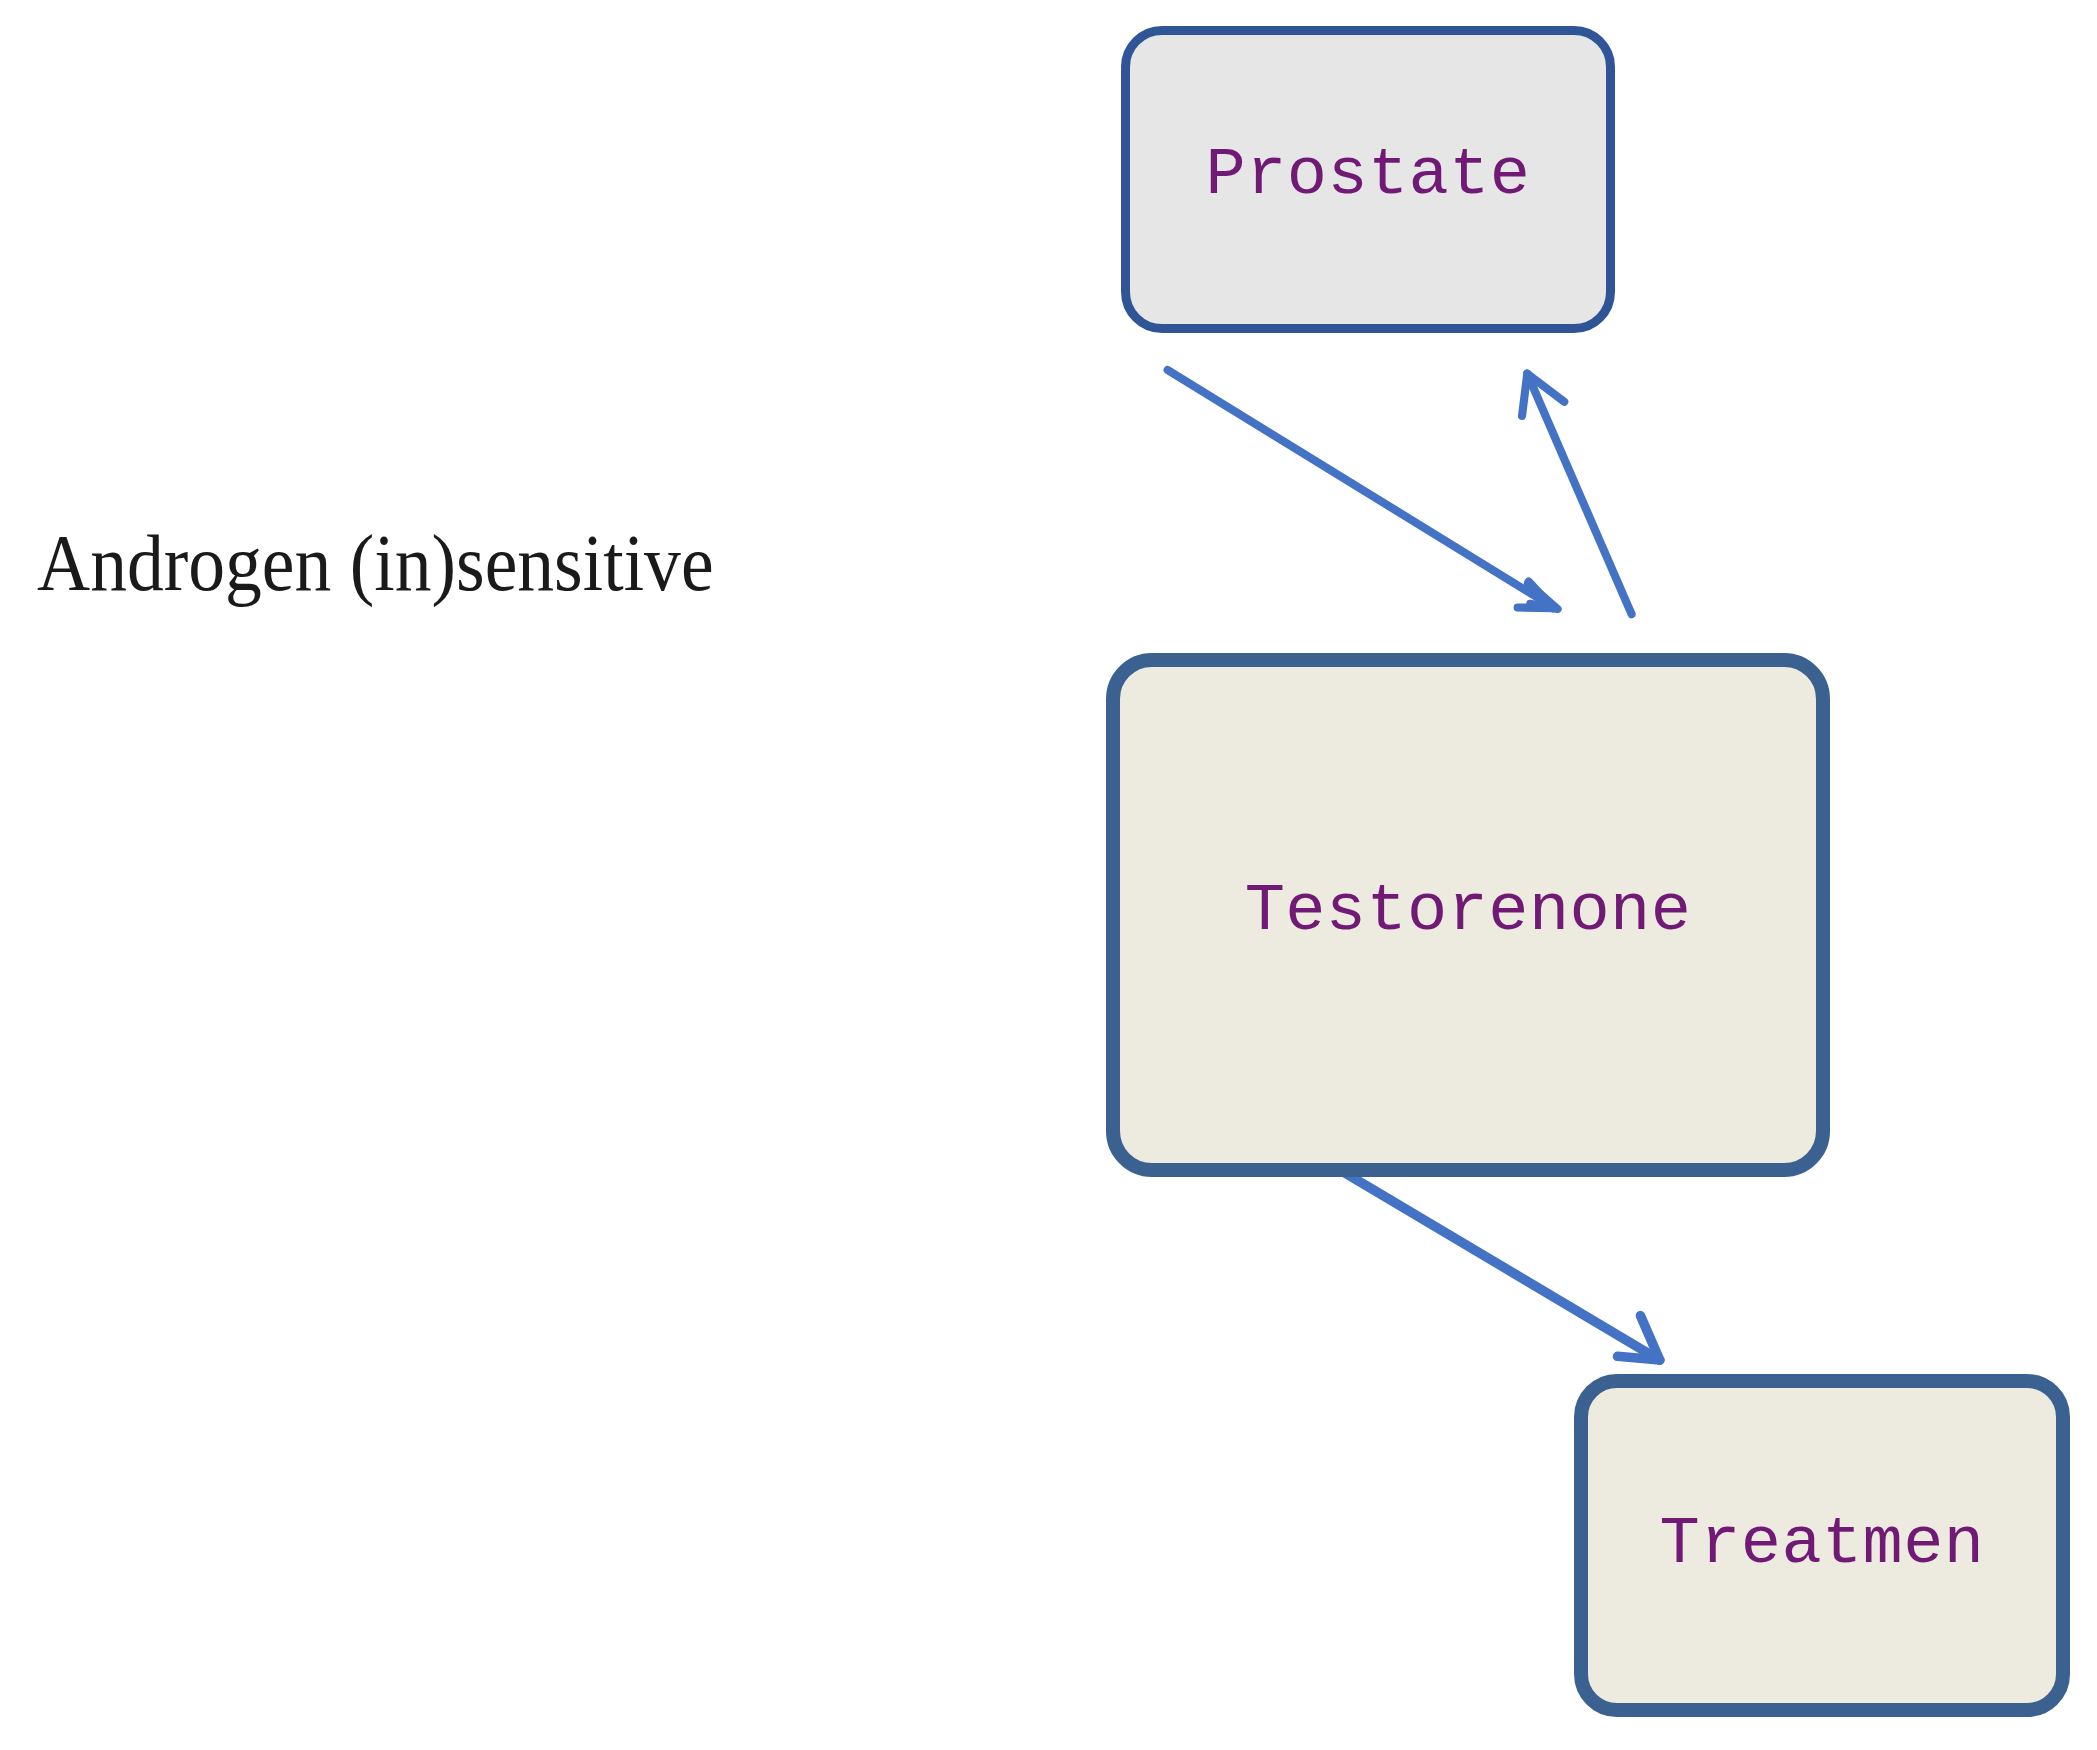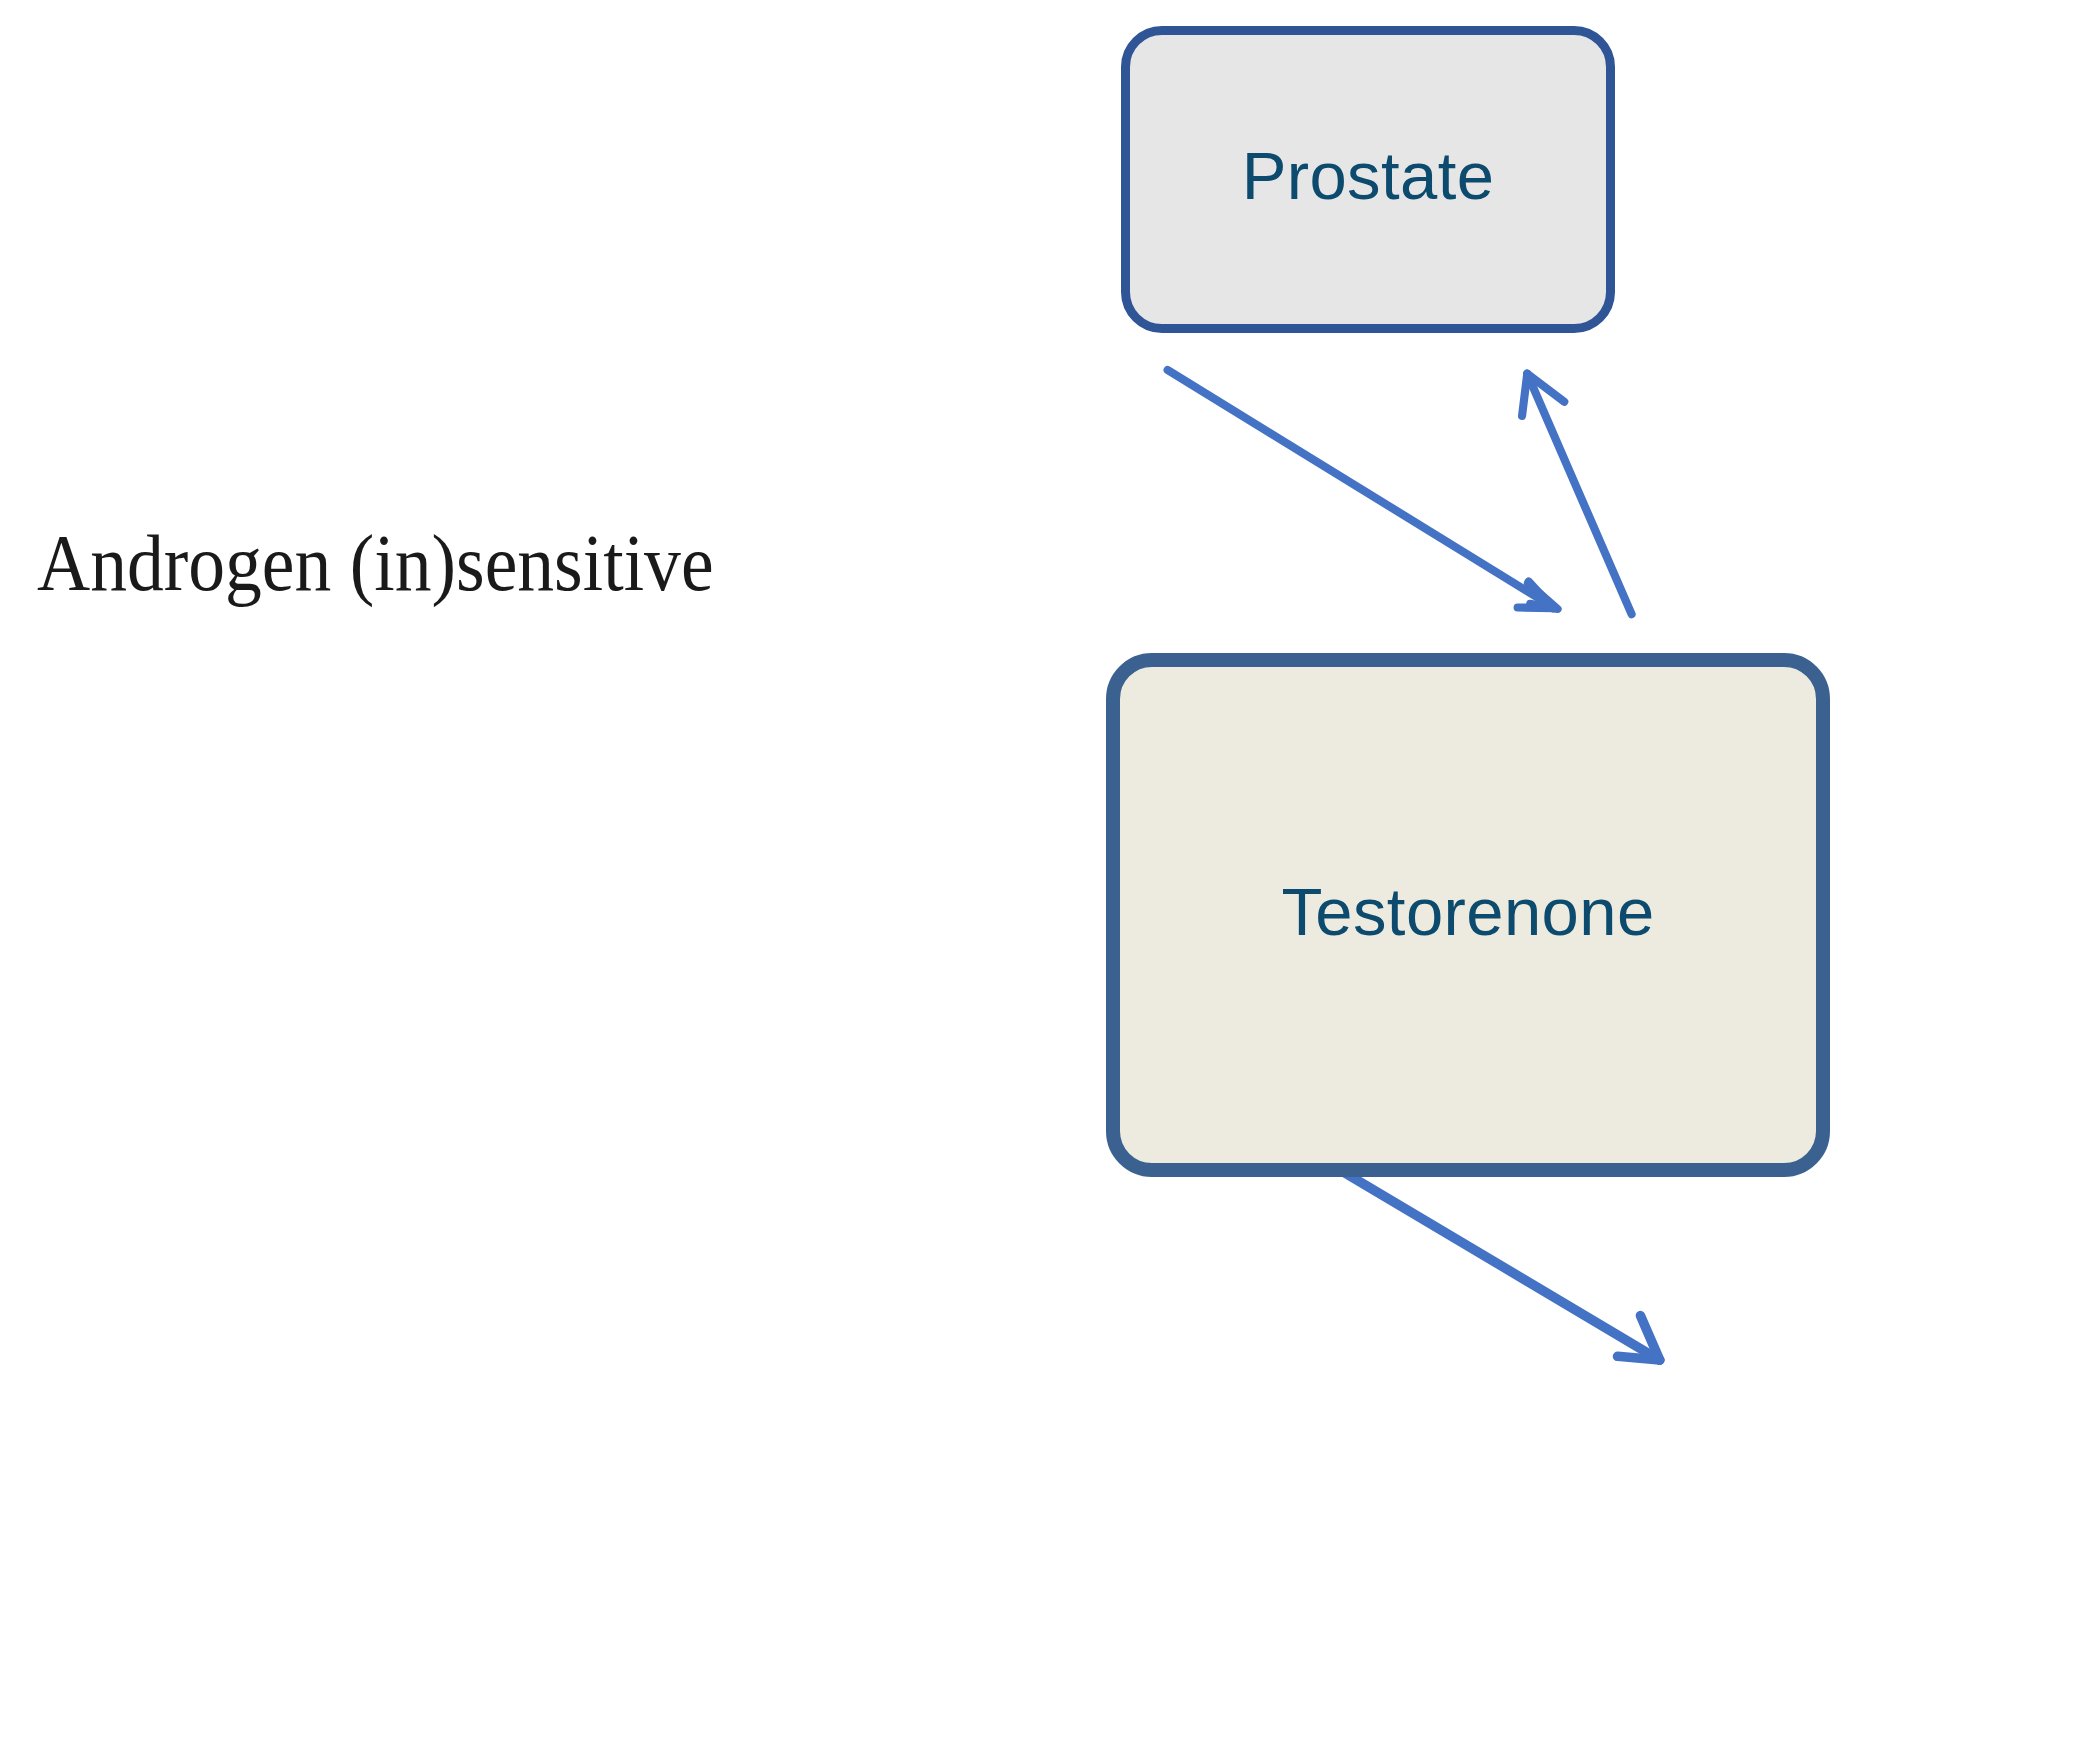--- a/index.html
+++ b/index.html
@@ -19,22 +19,22 @@
   
   .node {
     position: absolute;
     box-sizing: border-box;
     display: flex;
     align-items: center;
     justify-content: center;
     text-align: center;
   }
   .node-label {
-    font-family: Liberation Sans, sans-serif;
-    color: #0c4a6e;
+    font-family: Liberation Mono, monospace;
+    color: #701a75;
     font-weight: 400;
     letter-spacing: 0.4px;
     line-height: 1.1;
     white-space: nowrap;
   }
 
   #node-prostate {
     left: 1121px;
     top: 26px;
     width: 494px;
@@ -128,17 +128,20 @@
   </svg>
 
   <div class="node" id="node-prostate">
     <span class="node-label">Prostate</span>
   </div>
 
   <div class="node" id="node-testorenone">
     <span class="node-label">Testorenone</span>
   </div>
 
+  <div class="node" id="node-treatment">
+    <span class="node-label">Treatmen</span>
+  </div>
 
   <div id="androgen-text">Androgen (in)sensitive</div>
 
 </div>
 
 
 </body></html>

